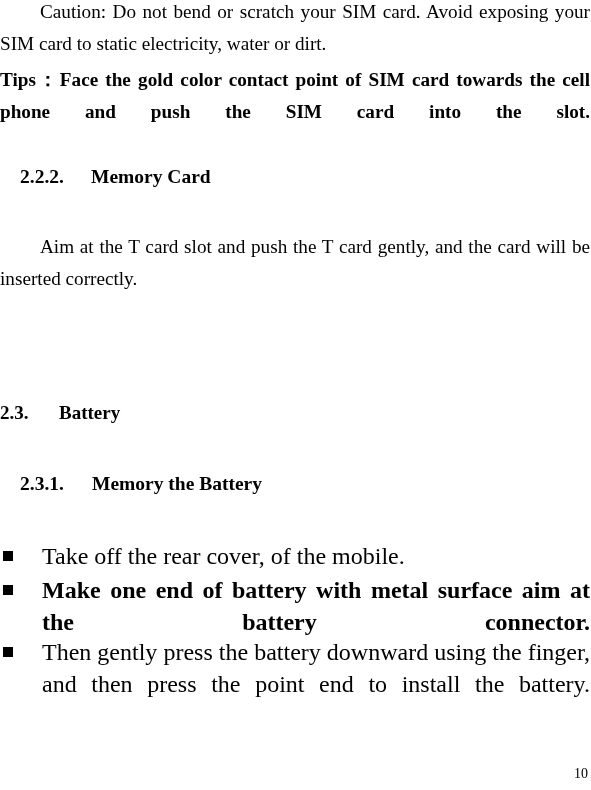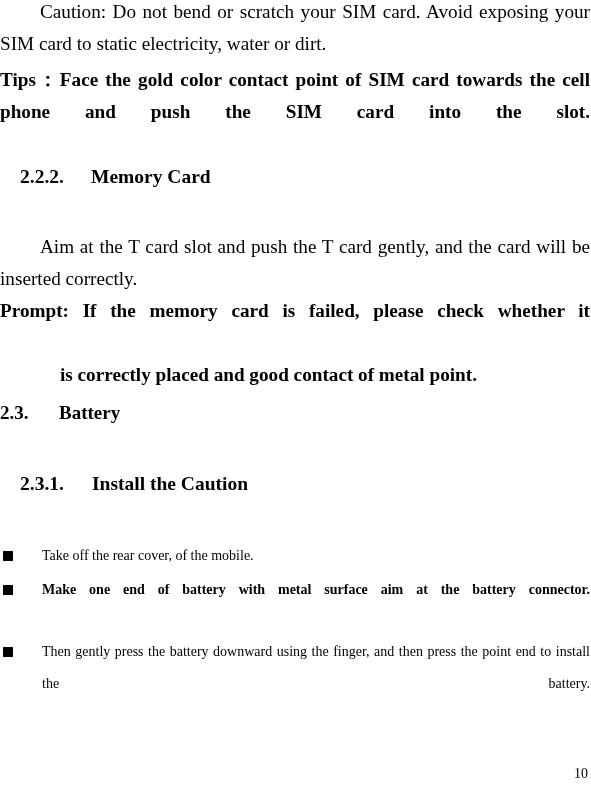--- a/index.html
+++ b/index.html
@@ -68,21 +68,21 @@
     font-size: 19.5px;
   }
   .h3 .num { width: 71px; padding-left: 20px; }
   .h3-b .num { width: 72px; }
 
   
   .bullet-item {
     position: absolute;
     left: 0;
     width: 590px;
-    font-size: 14px;
+    font-size: 24px;
     line-height: 32px;
     text-align: justify;
     margin: 0;
     padding-left: 42px;
     box-sizing: border-box;
   }
   .bullet-item.force-justify::after {
     content: "";
     display: inline-block;
     width: 100%;
@@ -146,28 +146,24 @@
 <div class="page">
 
   <p class="para indent-first" style="top: -4px;">Caution: Do not bend or scratch your SIM card. Avoid exposing your SIM card to static electricity, water or dirt.</p>
 
   <p class="para bold force-justify" style="top: 64px;">Tips：Face the gold color contact point of SIM card towards the cell phone and push the SIM card into the slot.</p>
 
   <h3 class="heading h3" style="top: 162px;"><span class="num">2.2.2.</span><span class="txt">Memory Card</span></h3>
 
   <p class="para indent-first" style="top: 231px;">Aim at the T card slot and push the T card gently, and the card will be inserted correctly.</p>
 
-  <p class="prompt-hang" style="top: 295px;">
-      <span class="hang-line1">Prompt: If the memory card is failed, please check whether it</span>
-      <span class="hang-line2">is correctly placed and good contact of metal point.</span>
-    </p>
 
   <h2 class="heading h2" style="top: 398px;"><span class="num">2.3.</span><span class="txt">Battery</span></h2>
 
-  <h3 class="heading h3 h3-b" style="top: 469px;"><span class="num">2.3.1.</span><span class="txt">Install the Caution</span></h3>
+  <h3 class="heading h3 h3-b" style="top: 469px;"><span class="num">2.3.1.</span><span class="txt">Memory the Battery</span></h3>
 
   <p class="bullet-item" style="top: 540px;"><span class="bullet-mark"></span><span>Take off the rear cover, of the mobile.</span></p>
 
   <p class="bullet-item force-justify" style="top: 574px; font-weight: bold;"><span class="bullet-mark"></span><span>Make one end of battery with metal surface aim at the battery connector.</span></p>
 
   <p class="bullet-item force-justify" style="top: 636px;"><span class="bullet-mark"></span><span>Then gently press the battery downward using the finger, and then press the point end to install the battery.</span></p>
 
 
   <p class="page-number" style="top: 762px;">10</p>
 

